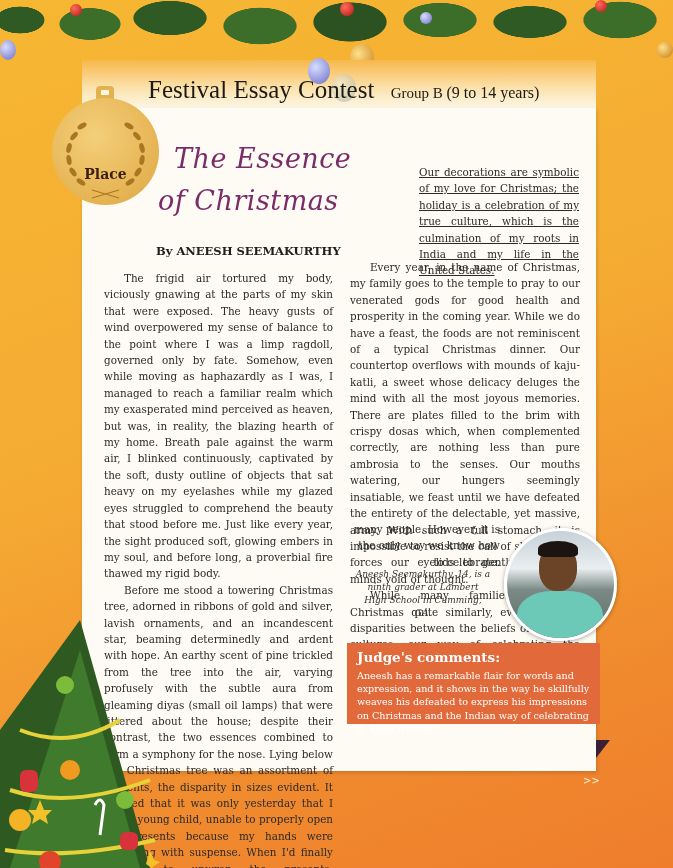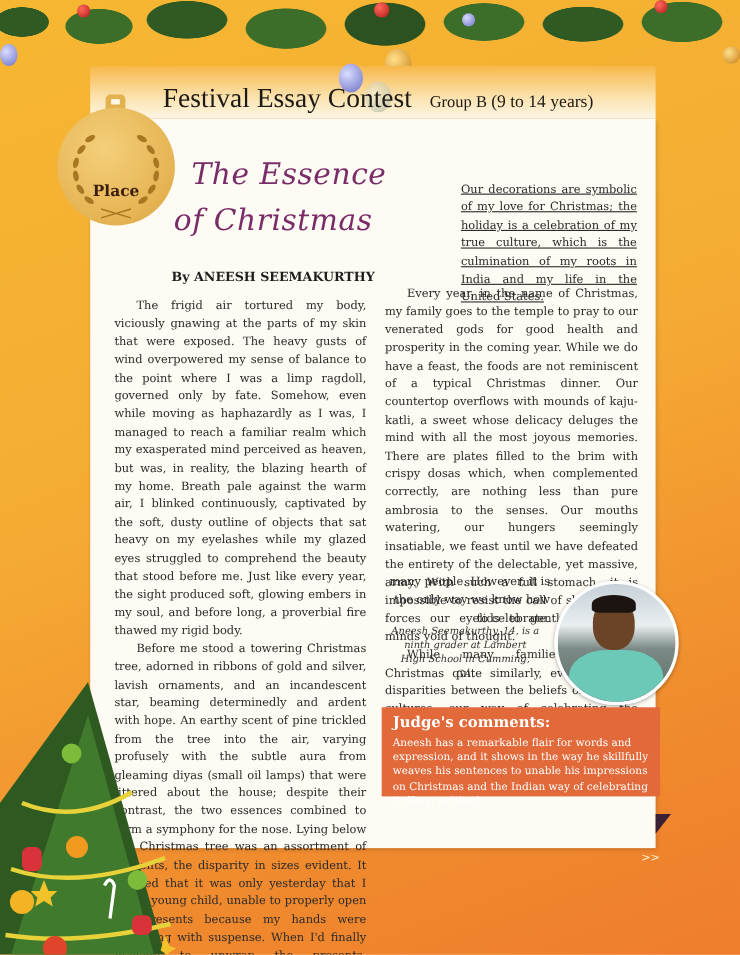--- a/index.html
+++ b/index.html
@@ -208,21 +208,21 @@
 
 <div class="caption">Aneesh Seemakurthy, 14, is a ninth grader at Lambert High School in Cumming, GA.</div>
 <div class="photo">
   <div class="shirt"></div>
   <div class="face"></div>
   <div class="hair"></div>
 </div>
 
 <div class="judge">
   <div class="judge-title">Judge's comments:</div>
-  <div class="judge-text">Aneesh has a remarkable flair for words and expression, and it shows in the way he skillfully weaves his sentences to unable his impressions on Christmas and the Indian way of celebrating it. Keep writing!</div>
+  <div class="judge-text">Aneesh has a remarkable flair for words and expression, and it shows in the way he skillfully weaves his defeated to express his impressions on Christmas and the Indian way of celebrating it. Keep writing!</div>
 </div>
 
 <svg class="tree" viewBox="0 0 160 258">
   <polygon points="80,10 150,258 0,258 0,120" fill="#2e5a22"></polygon>
   <polygon points="80,40 140,258 10,258" fill="#3f7a2d"></polygon>
   <path d="M20 120 Q70 140 120 110" stroke="#e8d23a" stroke-width="4" fill="none"></path>
   <path d="M10 180 Q70 200 150 170" stroke="#e8d23a" stroke-width="4" fill="none"></path>
   <path d="M5 240 Q70 250 155 230" stroke="#e8d23a" stroke-width="4" fill="none"></path>
   <circle cx="65" cy="75" r="9" fill="#7dbb3a"></circle>
   <circle cx="70" cy="160" r="10" fill="#f09a20"></circle>

